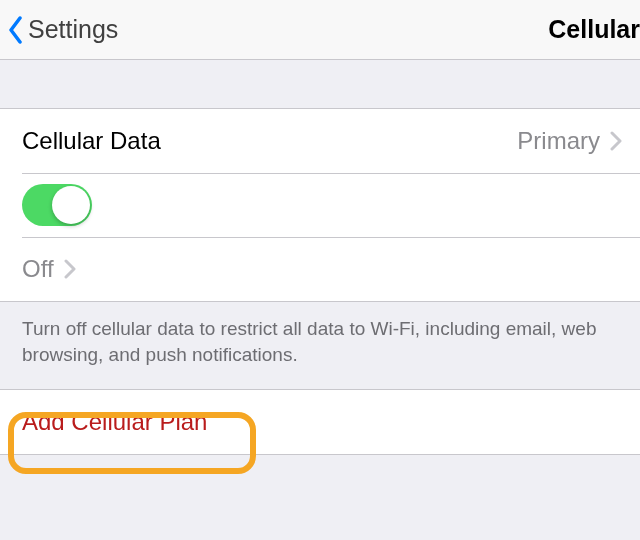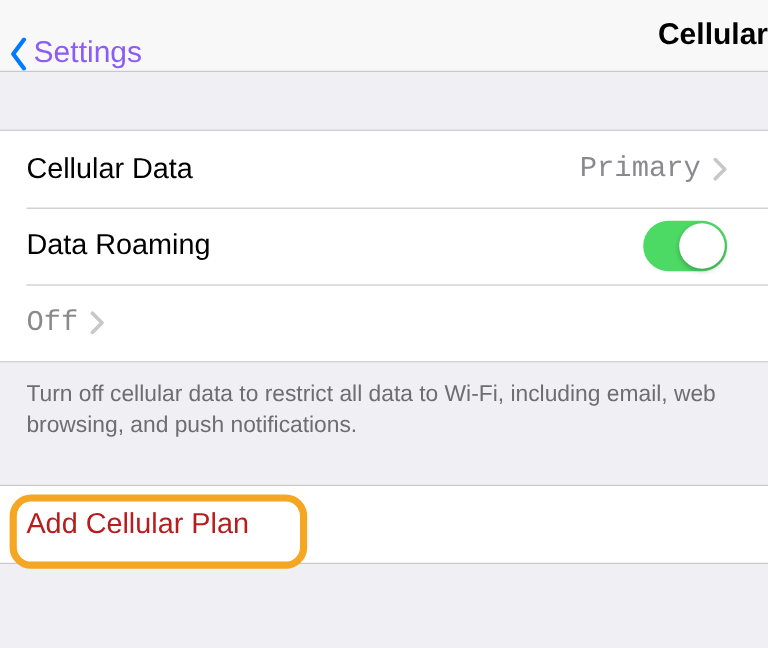--- a/index.html
+++ b/index.html
@@ -18,22 +18,22 @@
       border-bottom: 1px solid #C8C7CC;
       display: flex;
       align-items: center;
     }
     .back {
       position: absolute;
       left: 8px;
       top: 0;
       height: 100%;
       display: flex;
-      align-items: flex-end;
-      color: #8b5cf6;
+      align-items: center;
+      color: #404040;
       font-size: 25px;
     }
     .chev-back {
       width: 16px;
       height: 28px;
       margin-right: 4px;
     }
     .chev-back polyline {
       fill: none;
       stroke: #007AFF;
@@ -54,42 +54,41 @@
     }
     .section {
       background: #FFF;
       border-top: 1px solid #C8C7CC;
       border-bottom: 1px solid #C8C7CC;
     }
     .row {
       display: flex;
       align-items: center;
       min-height: 64px;
-      padding: 0 34px 0 22px;
+      padding: 0 18px 0 22px;
       position: relative;
     }
     .row + .row::before {
       content: "";
       position: absolute;
       top: 0;
       left: 22px;
       right: 0;
       height: 1px;
       background: #C8C7CC;
     }
     .row .label {
       flex: 1;
       font-size: 24px;
       color: #000;
     }
     .row .value {
       font-size: 24px;
       color: #8A8A8E;
       margin-right: 10px;
-      font-family: Liberation Mono, monospace;
     }
     .chev-right {
       width: 12px;
       height: 20px;
     }
     .chev-right polyline {
       fill: none;
       stroke: #C7C7CC;
       stroke-width: 3;
       stroke-linecap: round;
@@ -106,21 +105,21 @@
       position: absolute;
       top: 2px;
       width: 38px;
       height: 38px;
       border-radius: 50%;
       background: #FFF;
       box-shadow: 0 2px 4px rgba(0,0,0,0.25);
     }
     .switch.on .knob { right: 2px; }
     .footer {
-      padding: 14px 22px 37px 22px;
+      padding: 14px 22px 22px 22px;
       font-size: 19px;
       line-height: 1.35;
       color: #6D6D72;
     }
     .link-row .label {
       color: #b91c1c;
     }
     .highlight-ring {
       position: absolute;
       border: 6px solid #F5A623;
@@ -147,21 +146,20 @@
 
   <div class="row">
     <span class="label">Cellular Data</span>
     <span class="value">Primary</span>
     <svg class="chev-right" viewBox="0 0 12 20">
       <polyline points="2,2 10,10 2,18"></polyline>
     </svg>
   </div>
 
   <div class="row">
-    <span class="label">Data Roaming</span>
     <div class="switch on">
       <div class="knob"></div>
     </div>
   </div>
 
   <div class="row">
     <span class="value">Off</span>
     <svg class="chev-right" viewBox="0 0 12 20">
       <polyline points="2,2 10,10 2,18"></polyline>
     </svg>

